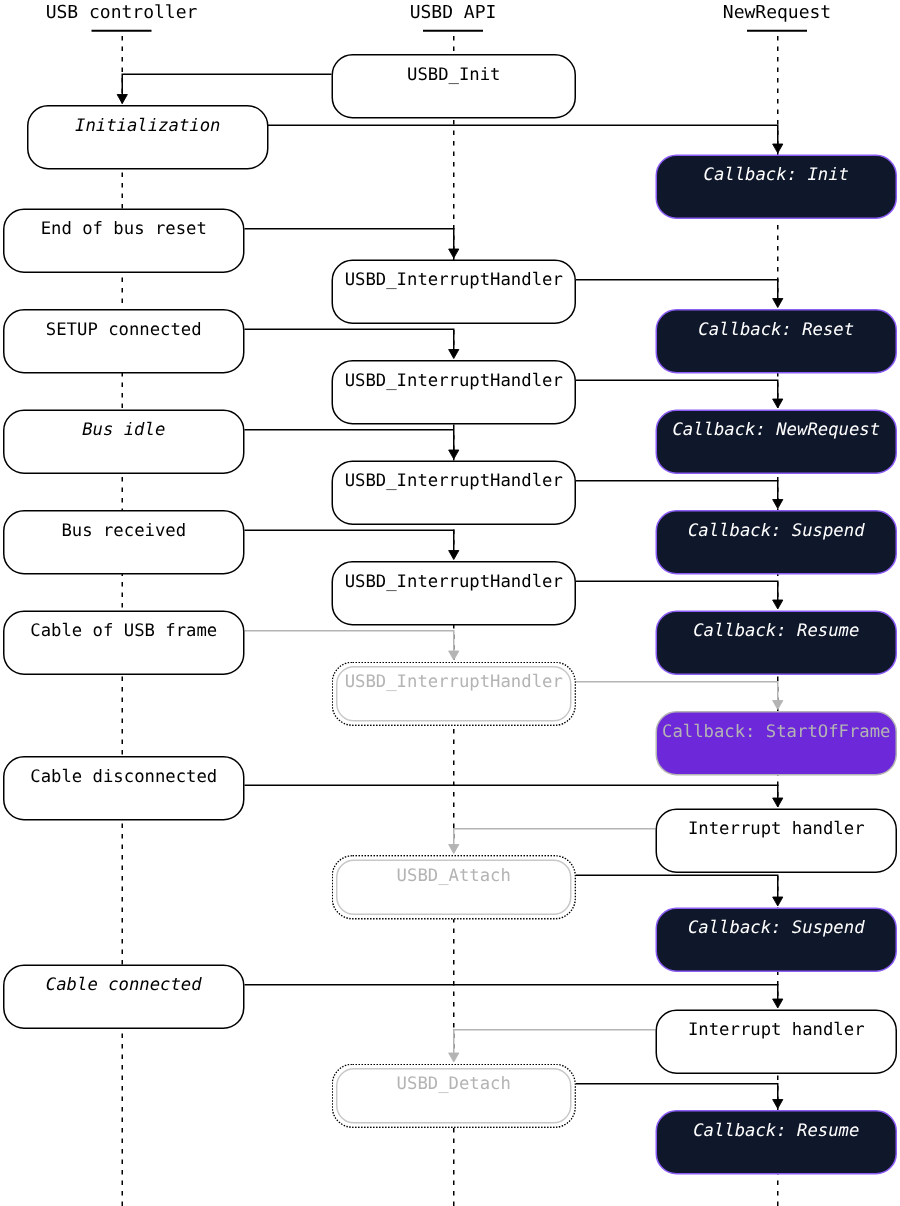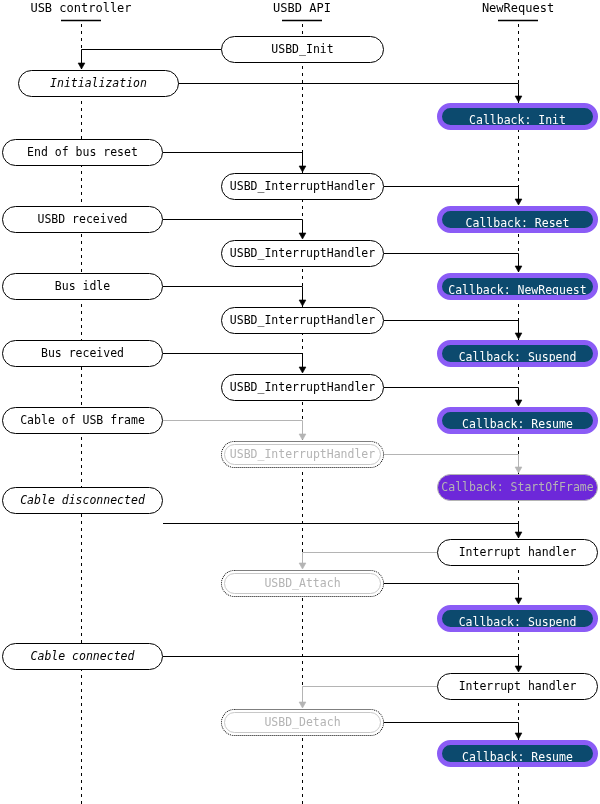--- a/index.html
+++ b/index.html
@@ -16,37 +16,38 @@
     color:#000;
     white-space:nowrap;
     transform:translateX(-50%);
     text-align:right;
     letter-spacing:0px;
   }
 
   .node{
     position:absolute;
     box-sizing:border-box;
-    height:27px;
+    height:43px;
     line-height:25px;
     text-align:center;
     font-size:11.5px;
     white-space:nowrap;
     overflow:hidden;
     border-radius:14px;
   }
   .node.white{
     background:#ffffff;
     border:1px solid #000000;
     color:#000000;
   }
   .node.black{
-    background:#0c4a6e;
-    border:5px solid #8b5cf6;
+    background:#0f172a;
+    border:1px solid #8b5cf6;
     color:#ffffff;
+    font-style:italic;
   }
   .node.ghost-dotted{
     background:#ffffff;
     border:1px dotted #000000;
     color:#b4b4b4;
   }
   .node.ghost-dotted::after{
     content:"";
     position:absolute;
     left:2px;top:2px;right:2px;bottom:2px;
@@ -160,29 +161,29 @@
       <div class="node black" style="left: 437px; top: 103px; width: 161px;">
         <span class="lbl">Callback: Init</span>
       </div>
       <div class="node white" style="left: 2px; top: 139px; width: 161px;">
         <span class="lbl">End of bus reset</span>
       </div>
       <div class="node white" style="left: 221px; top: 173px; width: 163px;">
         <span class="lbl">USBD_InterruptHandler</span>
       </div>
       <div class="node white" style="left: 2px; top: 206px; width: 161px;">
-        <span class="lbl">USBD received</span>
+        <span class="lbl">SETUP connected</span>
       </div>
       <div class="node black" style="left: 437px; top: 206px; width: 161px;">
         <span class="lbl">Callback: Reset</span>
       </div>
       <div class="node white" style="left: 221px; top: 240px; width: 163px;">
         <span class="lbl">USBD_InterruptHandler</span>
       </div>
-      <div class="node white" style="left: 2px; top: 273px; width: 161px;">
+      <div class="node white" style="left: 2px; top: 273px; width: 161px; font-style: italic;">
         <span class="lbl">Bus idle</span>
       </div>
       <div class="node black" style="left: 437px; top: 273px; width: 161px;">
         <span class="lbl">Callback: NewRequest</span>
       </div>
       <div class="node white" style="left: 221px; top: 307px; width: 163px;">
         <span class="lbl">USBD_InterruptHandler</span>
       </div>
       <div class="node white" style="left: 2px; top: 340px; width: 161px;">
         <span class="lbl">Bus received</span>
@@ -198,21 +199,21 @@
       </div>
       <div class="node black" style="left: 437px; top: 407px; width: 161px;">
         <span class="lbl">Callback: Resume</span>
       </div>
       <div class="node ghost-dotted" style="left: 221px; top: 441px; width: 163px;">
         <span class="lbl">USBD_InterruptHandler</span>
       </div>
       <div class="node ghost-solid" style="left: 437px; top: 474px; width: 161px;">
         <span class="lbl">Callback: StartOfFrame</span>
       </div>
-      <div class="node white" style="left: 2px; top: 487px; width: 161px; font-style: italic;">
+      <div class="node white" style="left: 2px; top: 504px; width: 161px;">
         <span class="lbl">Cable disconnected</span>
       </div>
       <div class="node white" style="left: 437px; top: 539px; width: 161px;">
         <span class="lbl">Interrupt handler</span>
       </div>
       <div class="node ghost-dotted" style="left: 221px; top: 570px; width: 163px;">
         <span class="lbl">USBD_Attach</span>
       </div>
       <div class="node black" style="left: 437px; top: 605px; width: 161px;">
         <span class="lbl">Callback: Suspend</span>

